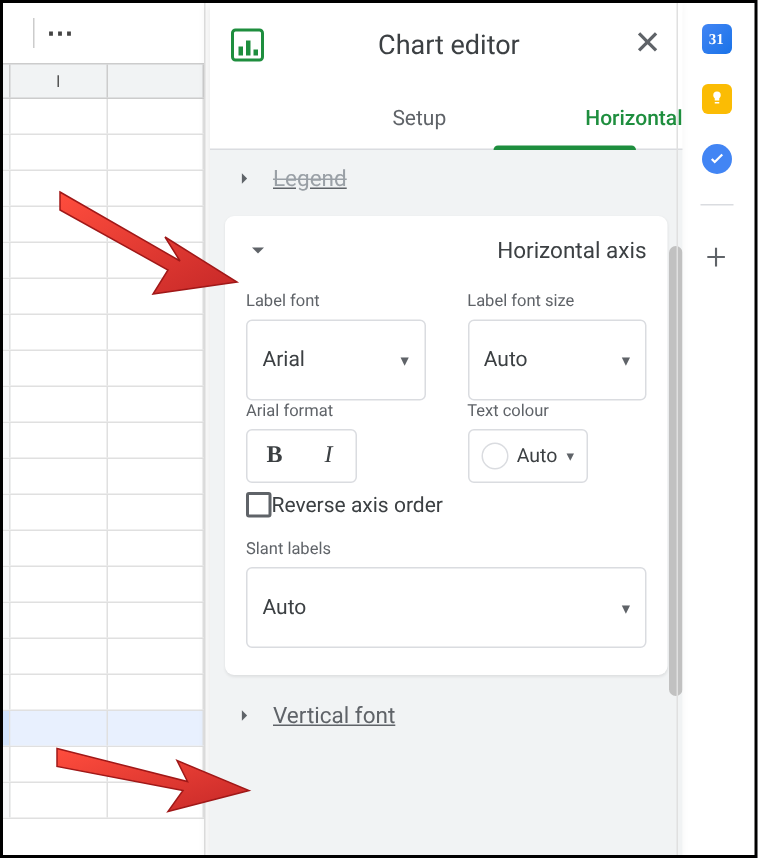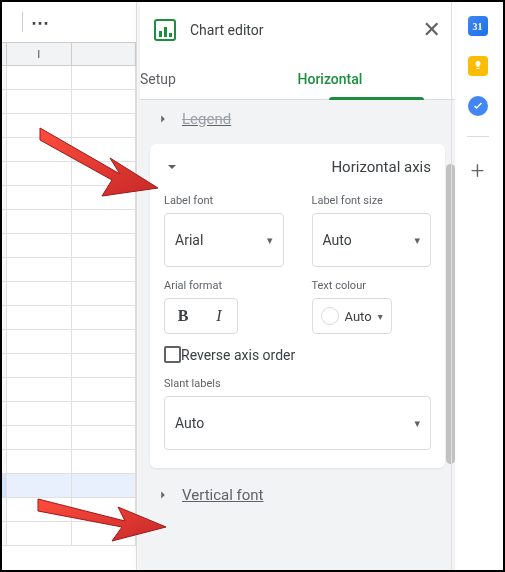--- a/index.html
+++ b/index.html
@@ -85,30 +85,30 @@
       display: flex;
       align-items: flex-end;
       justify-content: center;
       gap: 2px;
       padding-bottom: 2px;
     }
     .chart-icon span { width: 3px; background: #1e8e3e; }
     .chart-icon span:nth-child(1){height:6px}
     .chart-icon span:nth-child(2){height:10px}
     .chart-icon span:nth-child(3){height:4px}
-    .editor-title { font-size: 14px; color: #3c4043; flex: 1; }
+    .editor-title { font-size: 18px; color: #3c4043; flex: 1; text-align: center; }
     .close-btn { font-size: 22px; color: #5f6368; cursor: pointer; line-height: 1; }
     .tabs {
       display: flex;
       height: 42px;
       border-bottom: 1px solid #dadce0;
     }
     .tab {
       flex: 1;
-      text-align: left;
+      text-align: right;
       line-height: 42px;
       font-size: 14px;
       color: #5f6368;
       cursor: pointer;
       position: relative;
     }
     .tab.active { color: #1e8e3e; font-weight: 500; }
     .tab.active::after {
       content: '';
       position: absolute;
@@ -152,21 +152,21 @@
     .card-head {
       display: flex;
       align-items: center;
       gap: 12px;
       font-size: 15px;
       color: #3c4043;
       margin-bottom: 18px;
       cursor: pointer;
       justify-content: space-between;
     }
-    .field-row { display: flex; gap: 28px; margin-bottom: 12px; }
+    .field-row { display: flex; gap: 28px; margin-bottom: 0; }
     .field { flex: 1; }
     .field-label { font-size: 11px; color: #5f6368; margin-bottom: 6px; display: block; }
     .select {
       position: relative;
       border: 1px solid #dadce0;
       border-radius: 4px;
       height: 54px;
       display: flex;
       align-items: center;
       padding: 0 10px;

